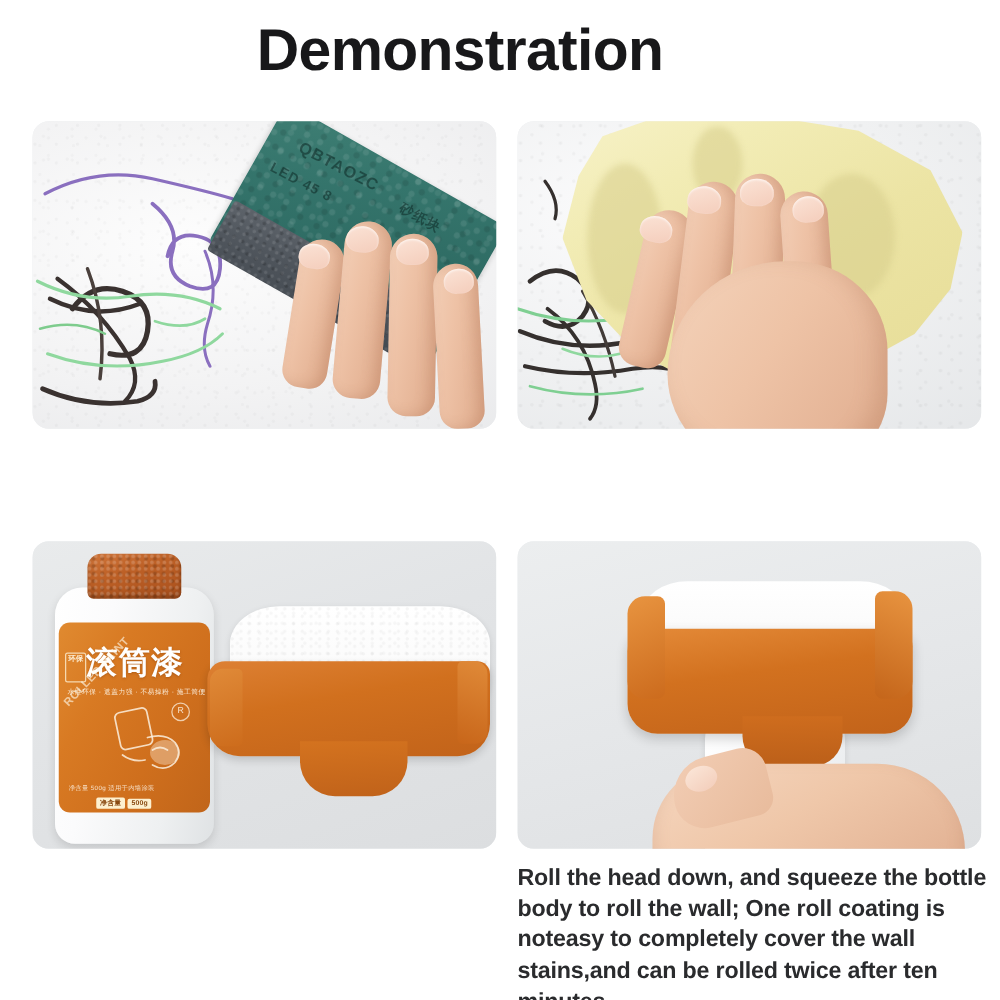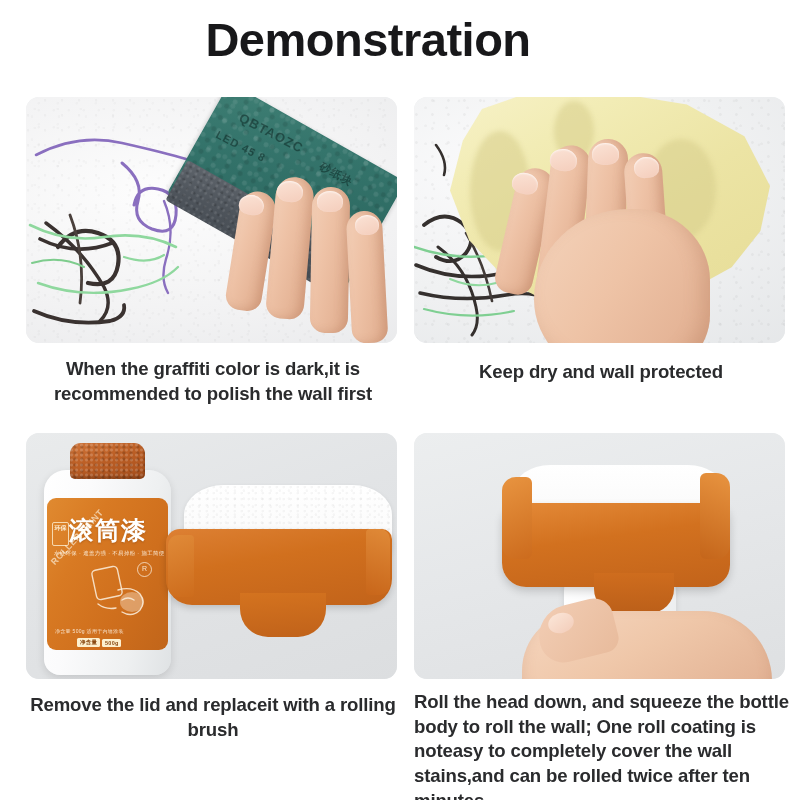--- a/index.html
+++ b/index.html
@@ -603,21 +603,20 @@
           <div class="finger" style="left:14px;  top:20px; width:36px; height:120px; transform:rotate(9deg);"></div>
           <div class="nail" style="left:20px;  top:24px; width:25px; height:20px; transform:rotate(9deg);"></div>
           <div class="finger" style="left:52px;  top:6px;  width:38px; height:142px; transform:rotate(5deg);"></div>
           <div class="nail" style="left:58px;  top:10px; width:26px; height:21px; transform:rotate(5deg);"></div>
           <div class="finger" style="left:92px;  top:16px; width:38px; height:146px; transform:rotate(1deg);"></div>
           <div class="nail" style="left:98px;  top:20px; width:26px; height:21px;"></div>
           <div class="finger" style="left:130px; top:40px; width:36px; height:132px; transform:rotate(-3deg);"></div>
           <div class="nail" style="left:136px; top:44px; width:24px; height:20px; transform:rotate(-3deg);"></div>
         </div>
       </div>
-      <div class="caption">When the graffiti color is dark,it is recommended to polish the wall first</div>
     </div>
 
     <div class="cell cell-tr">
       <div class="photo">
         <div class="p2-wall"></div>
 
         <svg class="scribble" viewBox="0 0 371 246">
           <g fill="none" stroke-linecap="round" stroke-linejoin="round">
             <path d="M22 48 Q34 64 30 78" stroke="#35302e" stroke-width="2.6"></path>
             <path d="M10 128 Q30 112 48 126 Q64 140 52 156 Q40 170 22 160" stroke="#35302e" stroke-width="3.8"></path>
@@ -644,21 +643,20 @@
           <div class="nail" style="left:12px;  top:48px;  width:26px; height:21px; transform:rotate(13deg);"></div>
           <div class="finger" style="left:44px;  top:20px;  width:40px; height:152px; transform:rotate(7deg);"></div>
           <div class="nail" style="left:50px;  top:24px;  width:27px; height:22px; transform:rotate(7deg);"></div>
           <div class="finger" style="left:86px;  top:14px;  width:40px; height:156px; transform:rotate(2deg);"></div>
           <div class="nail" style="left:92px;  top:18px;  width:27px; height:22px;"></div>
           <div class="finger" style="left:128px; top:28px;  width:38px; height:146px; transform:rotate(-4deg);"></div>
           <div class="nail" style="left:134px; top:32px;  width:25px; height:21px; transform:rotate(-4deg);"></div>
           <div class="palm2"></div>
         </div>
       </div>
-      <div class="caption single">Keep dry and wall protected</div>
     </div>
 
     <div class="cell cell-bl">
       <div class="photo">
         <div class="p3-bg"></div>
 
         <div class="bottle">
           <div class="bottle-body"></div>
           <div class="bottle-cap"></div>
 
@@ -691,21 +689,20 @@
 
         <div class="roller3">
           <div class="roller3-nap"></div>
           <div class="roller3-frame">
             <div class="roller3-arm-l"></div>
             <div class="roller3-arm-r"></div>
           </div>
           <div class="roller3-neck"></div>
         </div>
       </div>
-      <div class="caption">Remove the lid and replaceit with a rolling brush</div>
     </div>
 
     <div class="cell cell-br">
       <div class="photo">
         <div class="p4-bg"></div>
 
         <div class="bottle4"></div>
 
         <div class="roller4">
           <div class="roller4-nap"></div>

